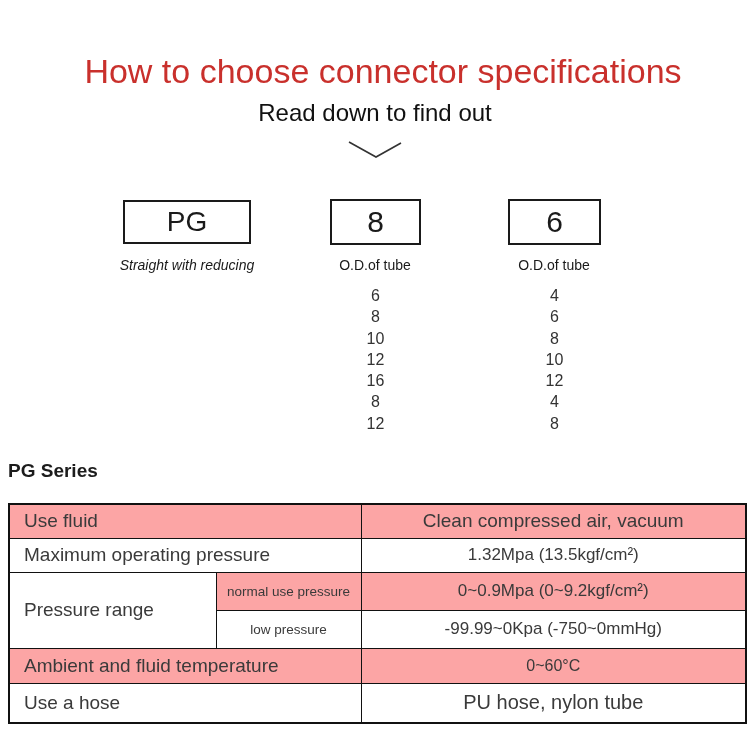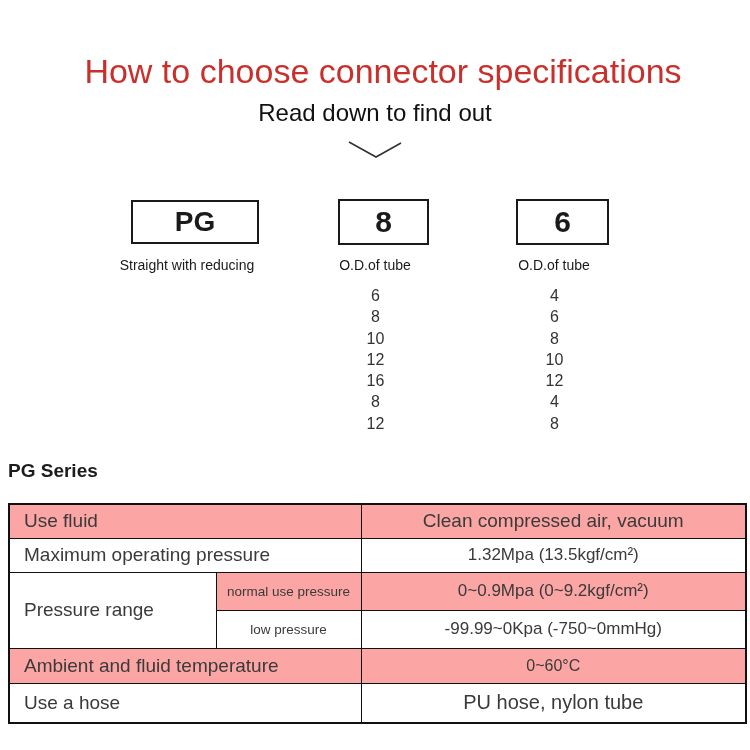--- a/index.html
+++ b/index.html
@@ -40,37 +40,36 @@
   }
 
   
   .segbox {
     position: absolute;
     border: 2px solid #1a1a1a;
     background: #fff;
     display: flex;
     align-items: center;
     justify-content: center;
-    font-weight: bold;
+    font-weight: normal;
     color: #1a1a1a;
-    margin-left: 8px;
   }
   .box-pg { left: 123px; top: 200px; width: 128px; height: 44px; font-size: 28px; }
   .box-8  { left: 330px; top: 199px; width: 91px;  height: 46px; font-size: 30px; }
   .box-6  { left: 508px; top: 199px; width: 93px;  height: 46px; font-size: 30px; }
 
   .seglabel {
     position: absolute;
     top: 257px;
     width: 220px;
     text-align: center;
     font-size: 14px;
     color: #1a1a1a;
   }
-  .lbl-pg { left: 77px; }
+  .lbl-pg { left: 77px; font-style: italic; }
   .lbl-8  { left: 265px; }
   .lbl-6  { left: 444px; }
 
   
   .numcol {
     position: absolute;
     top: 285px;
     text-align: center;
     font-size: 16px;
     color: #333;

